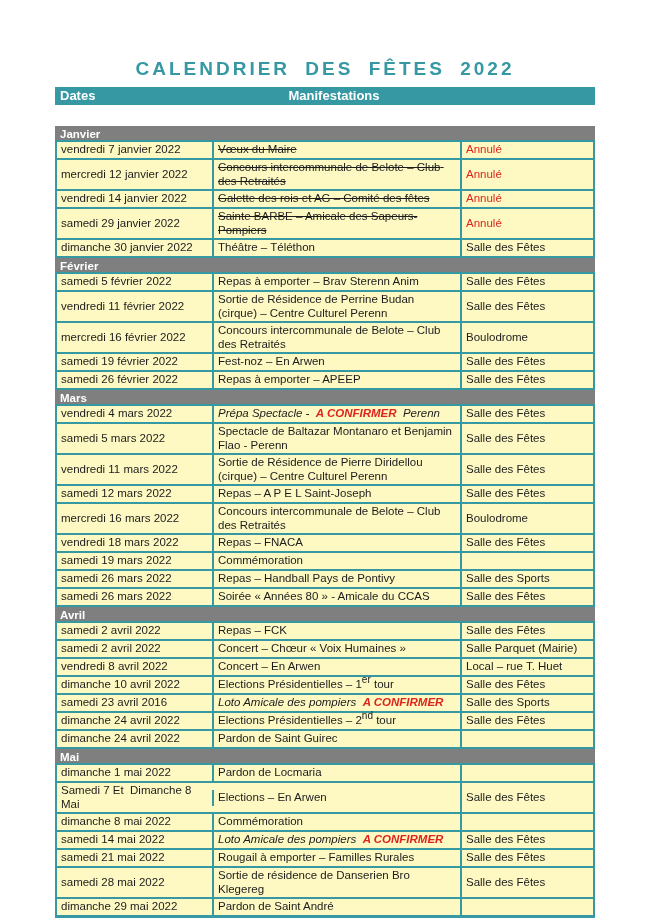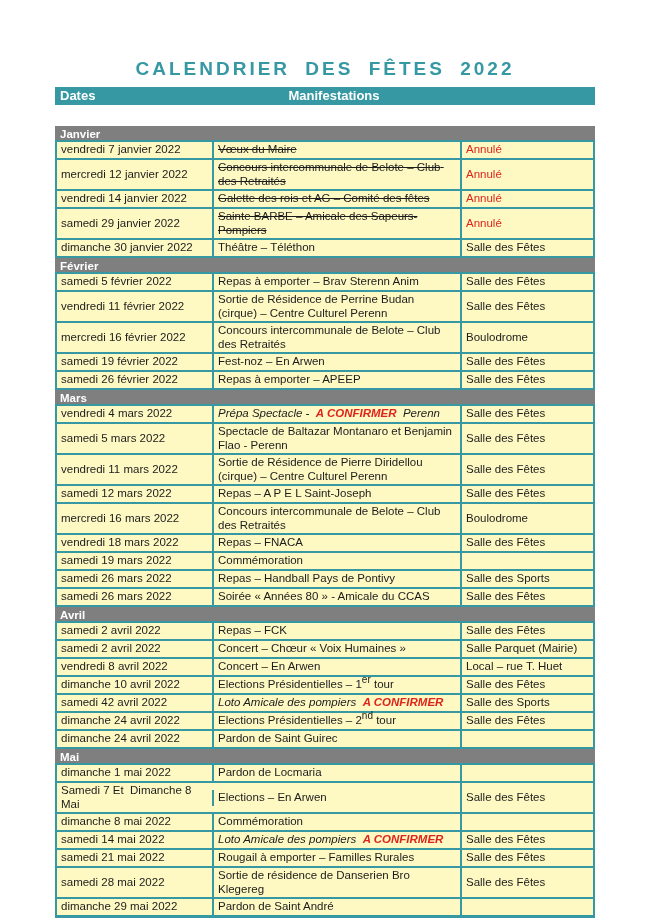--- a/index.html
+++ b/index.html
@@ -223,21 +223,21 @@
             <div class="cell date">vendredi 8 avril 2022</div>
             <div class="cell event"><span class="seg ">Concert – En Arwen</span></div>
             <div class="cell lieu">Local – rue T. Huet</div>
           </div>
           <div class="row grid">
             <div class="cell date">dimanche 10 avril 2022</div>
             <div class="cell event"><span class="seg ">Elections Présidentielles – 1</span><span class="seg sup">er</span><span class="seg "> tour</span></div>
             <div class="cell lieu">Salle des Fêtes</div>
           </div>
           <div class="row grid">
-            <div class="cell date">samedi 42 avril 2022</div>
+            <div class="cell date">samedi 23 avril 2016</div>
             <div class="cell event"><span class="seg i">Loto Amicale des pompiers &nbsp;</span><span class="seg c">A CONFIRMER</span></div>
             <div class="cell lieu">Salle des Sports</div>
           </div>
           <div class="row grid">
             <div class="cell date">dimanche 24 avril 2022</div>
             <div class="cell event"><span class="seg ">Elections Présidentielles – 2</span><span class="seg sup">nd</span><span class="seg "> tour</span></div>
             <div class="cell lieu">Salle des Fêtes</div>
           </div>
           <div class="row grid">
             <div class="cell date">dimanche 24 avril 2022</div>

